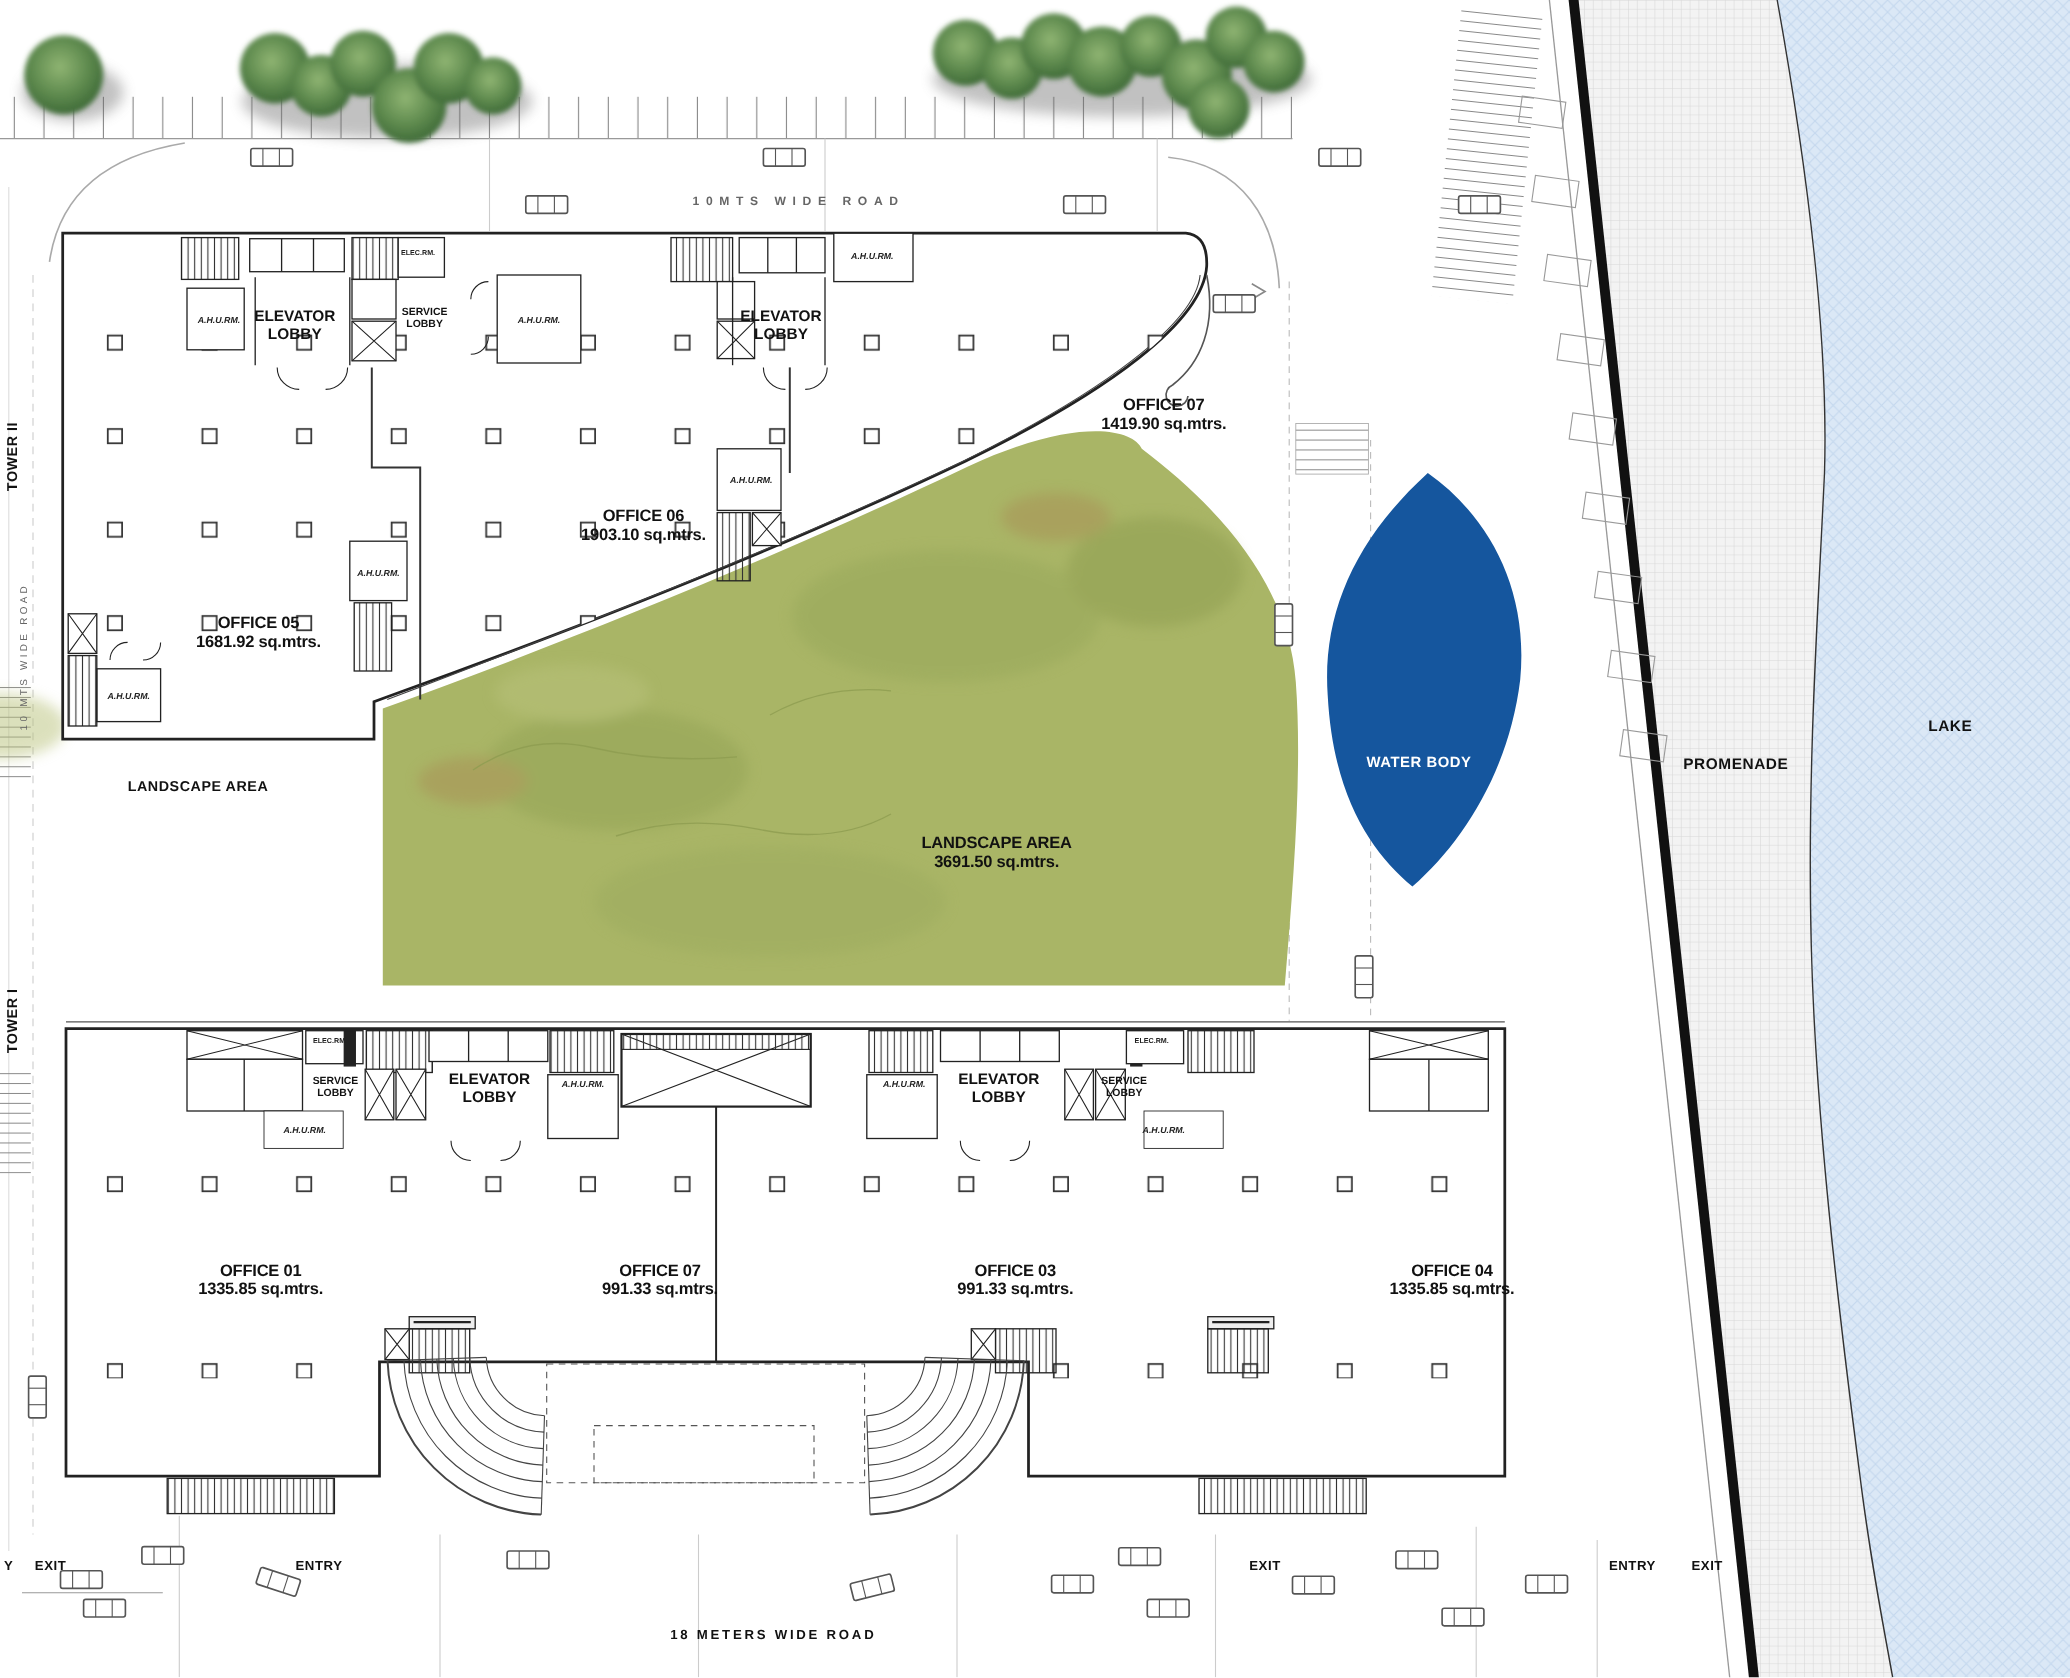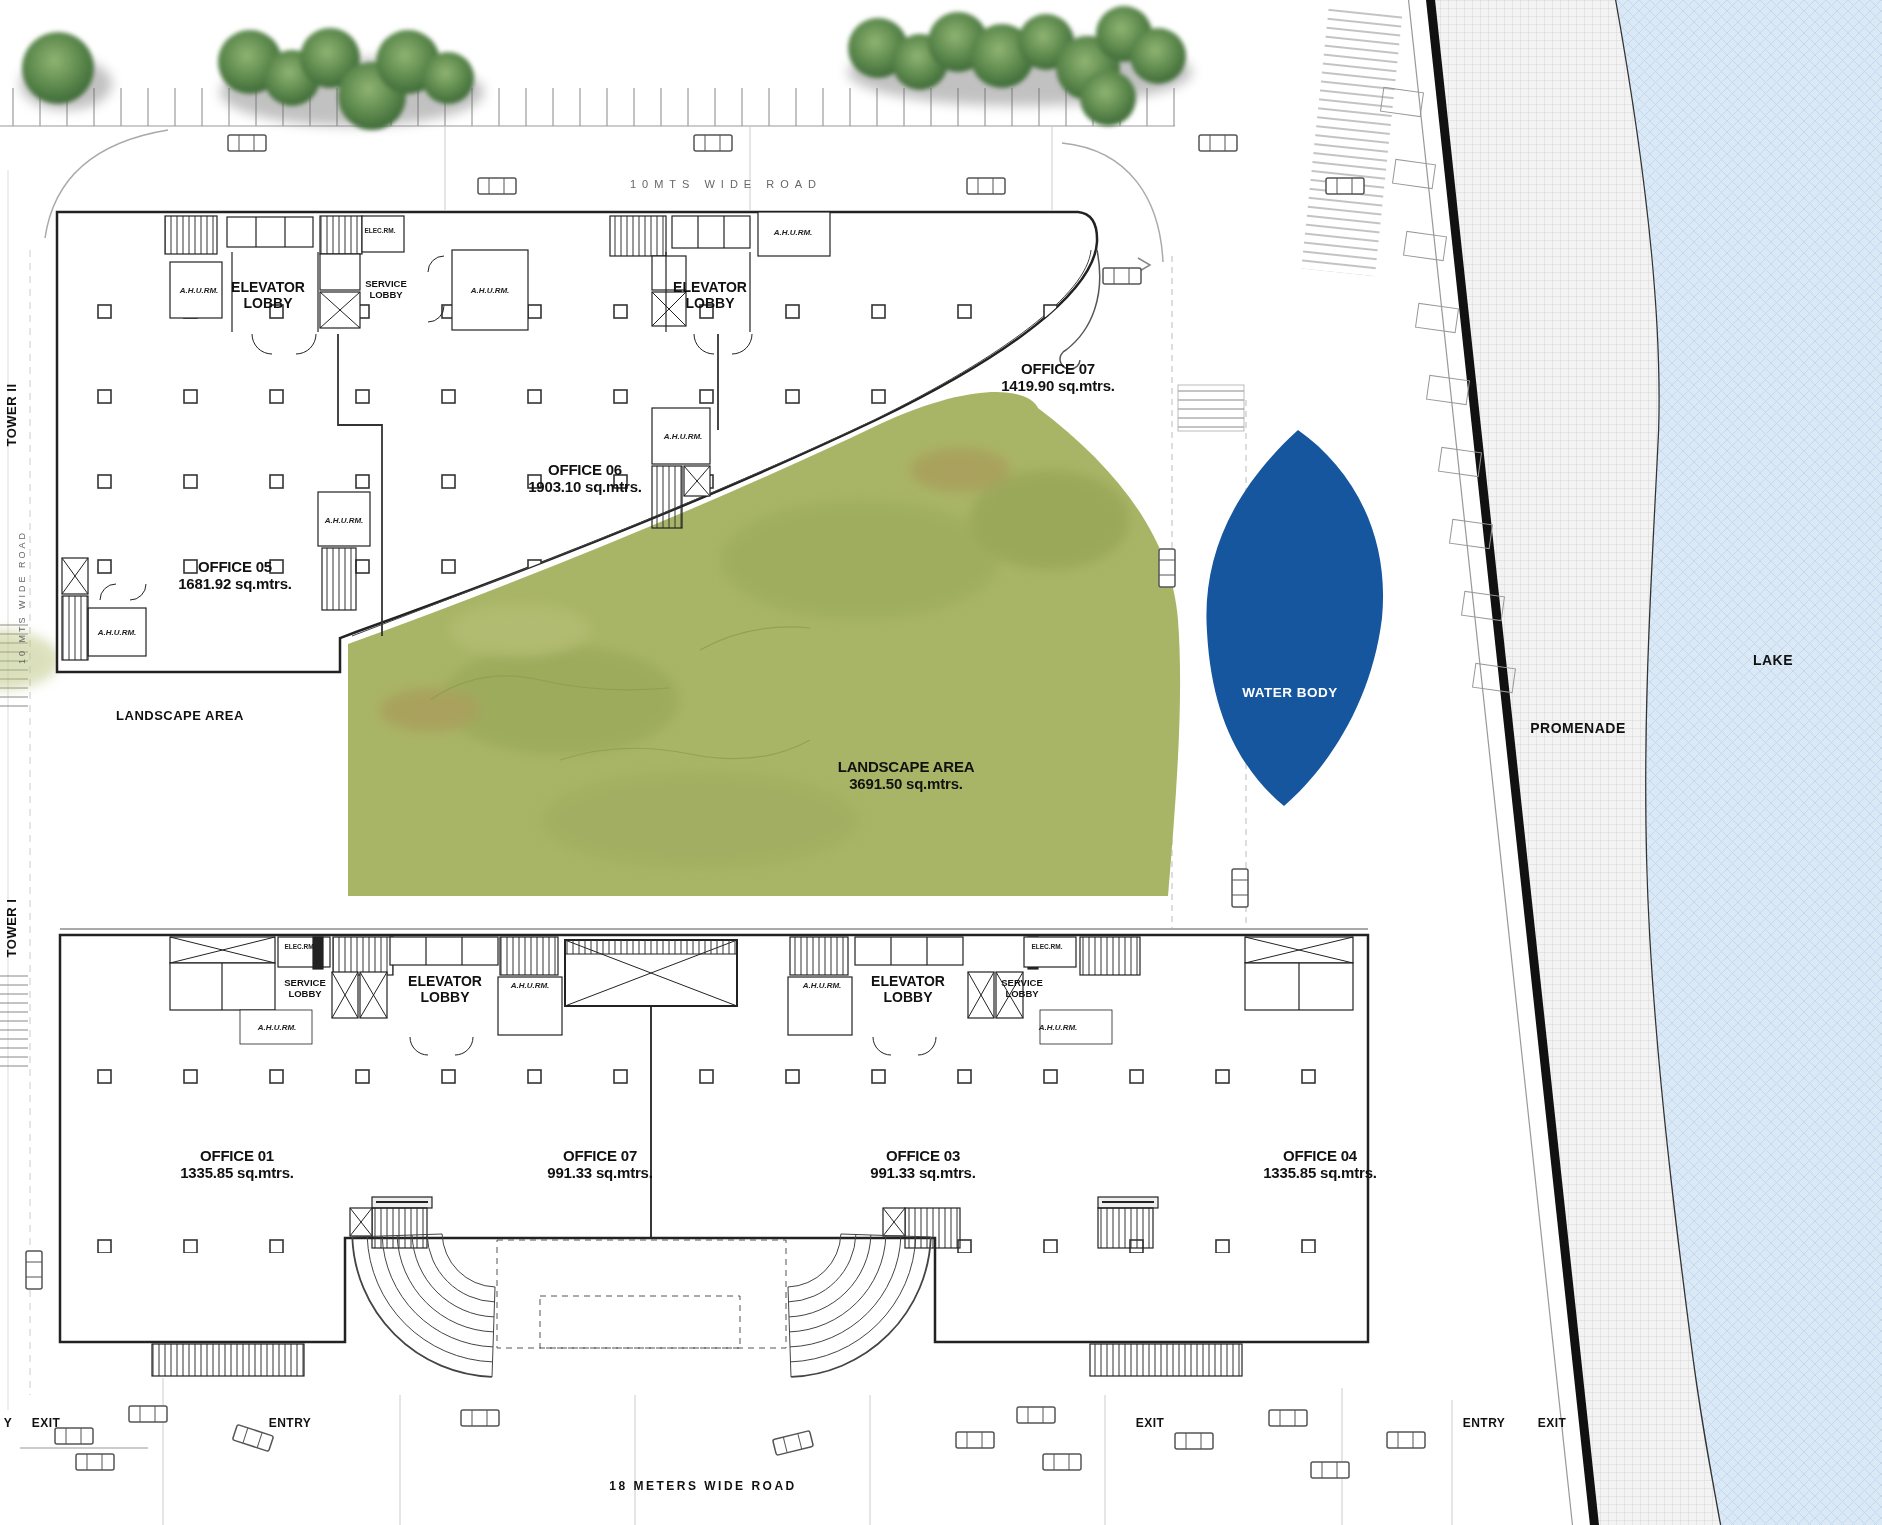--- a/index.html
+++ b/index.html
@@ -6,21 +6,21 @@
   #plan{position:relative;width:1882px;height:1525px;background:#fff;overflow:hidden;
         font-family:"Liberation Sans",sans-serif;}
   #linework{position:absolute;left:0;top:0;}
   .lbl{position:absolute;transform:translate(-50%,-50%);text-align:center;white-space:nowrap;
        font-weight:bold;color:#111;line-height:1.15;}
   .office{font-size:15px;letter-spacing:-.2px;}
   .lobby{font-size:14px;width:95px;white-space:normal;}
   .slobby{font-size:9.5px;width:50px;white-space:normal;}
   .ahu{font-size:8px;font-weight:bold;color:#222;font-style:italic;}
   .elec{font-size:6.5px;color:#222;}
-  .roadtop{font-size:11px;font-weight:normal;color:#666;letter-spacing:6px;}
+  .roadtop{font-size:11px;font-weight:bold;color:#666;letter-spacing:6px;}
   .roadleft{font-size:9px;font-weight:normal;color:#666;letter-spacing:3px;
             transform:translate(-50%,-50%) rotate(-90deg);}
   .towerlbl{font-size:13px;transform:translate(-50%,-50%) rotate(-90deg);letter-spacing:.5px;}
   .roadbottom{font-size:12px;letter-spacing:2.5px;}
   .gate{font-size:12px;letter-spacing:.5px;}
   .big{font-size:14px;letter-spacing:.5px;}
   .waterlbl{color:#fff;font-size:13.5px;letter-spacing:.5px;}
   .green2{font-size:15px;}
 </style>
 </head>
@@ -391,21 +391,21 @@
   <div>OFFICE 07</div>
   <div>1419.90 sq.mtrs.</div>
 </div>
 
 <div class="lbl big" style="left:180px;top:716px;font-size:13px">LANDSCAPE AREA</div>
 <div class="lbl office green2" style="left:906px;top:775px">
   <div>LANDSCAPE AREA</div>
   <div>3691.50 sq.mtrs.</div>
 </div>
 <div class="lbl waterlbl" style="left:1290px;top:693px">WATER BODY</div>
-<div class="lbl big" style="left:1578px;top:728px">PROMENADE</div>
+<div class="lbl big" style="left:1578px;top:694px">PROMENADE</div>
 <div class="lbl big" style="left:1773px;top:660px">LAKE</div>
 
 <div class="lbl slobby" style="left:305px;top:989px">SERVICE LOBBY</div>
 <div class="lbl lobby" style="left:445px;top:989px">ELEVATOR LOBBY</div>
 <div class="lbl lobby" style="left:908px;top:989px">ELEVATOR LOBBY</div>
 <div class="lbl slobby" style="left:1022px;top:989px">SERVICE LOBBY</div>
 <div class="lbl elec" style="left:300px;top:947px">ELEC.RM.</div>
 <div class="lbl elec" style="left:1047px;top:947px">ELEC.RM.</div>
 <div class="lbl ahu" style="left:530px;top:986px">A.H.U.RM.</div>
 <div class="lbl ahu" style="left:277px;top:1028px">A.H.U.RM.</div>

